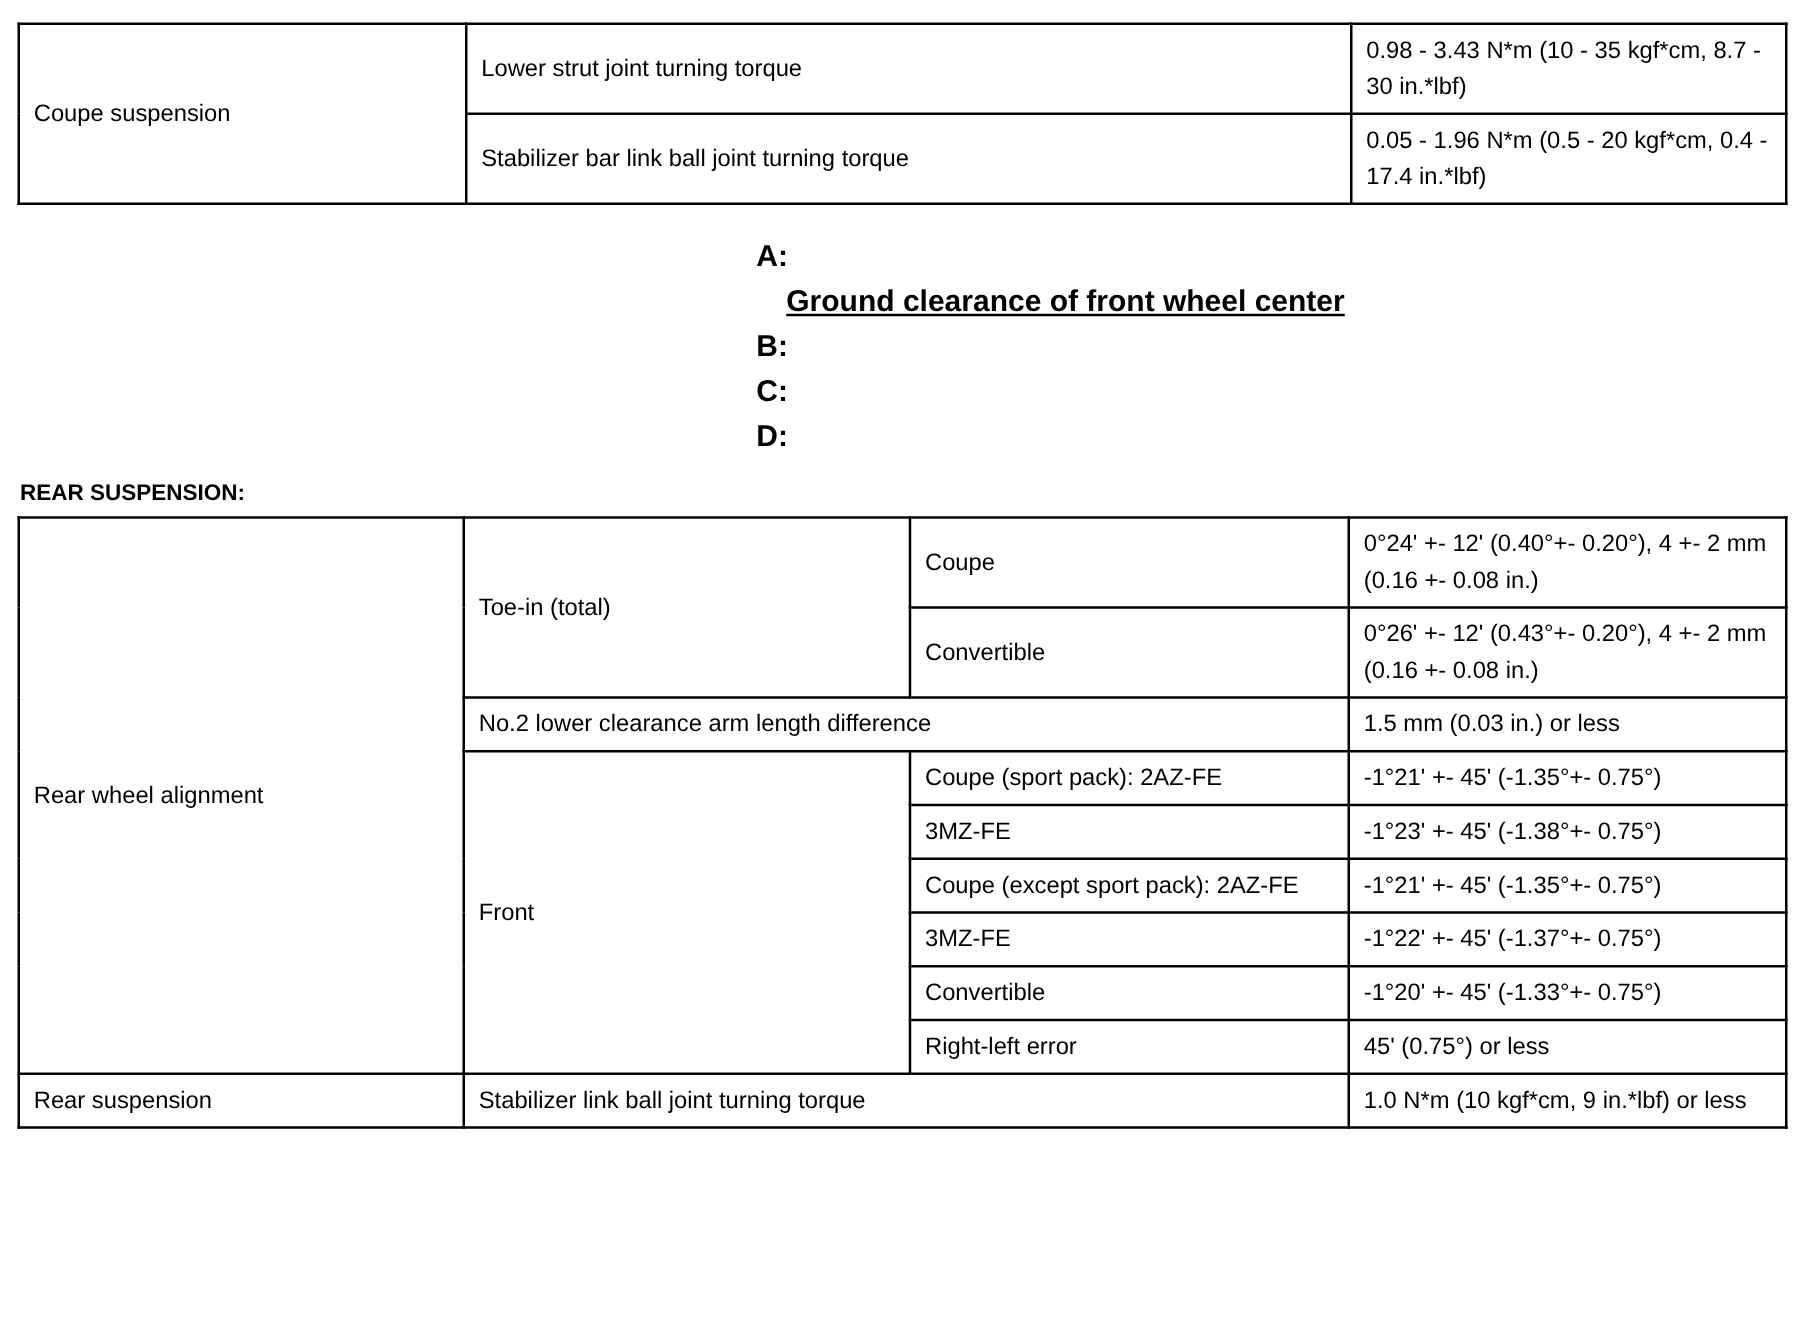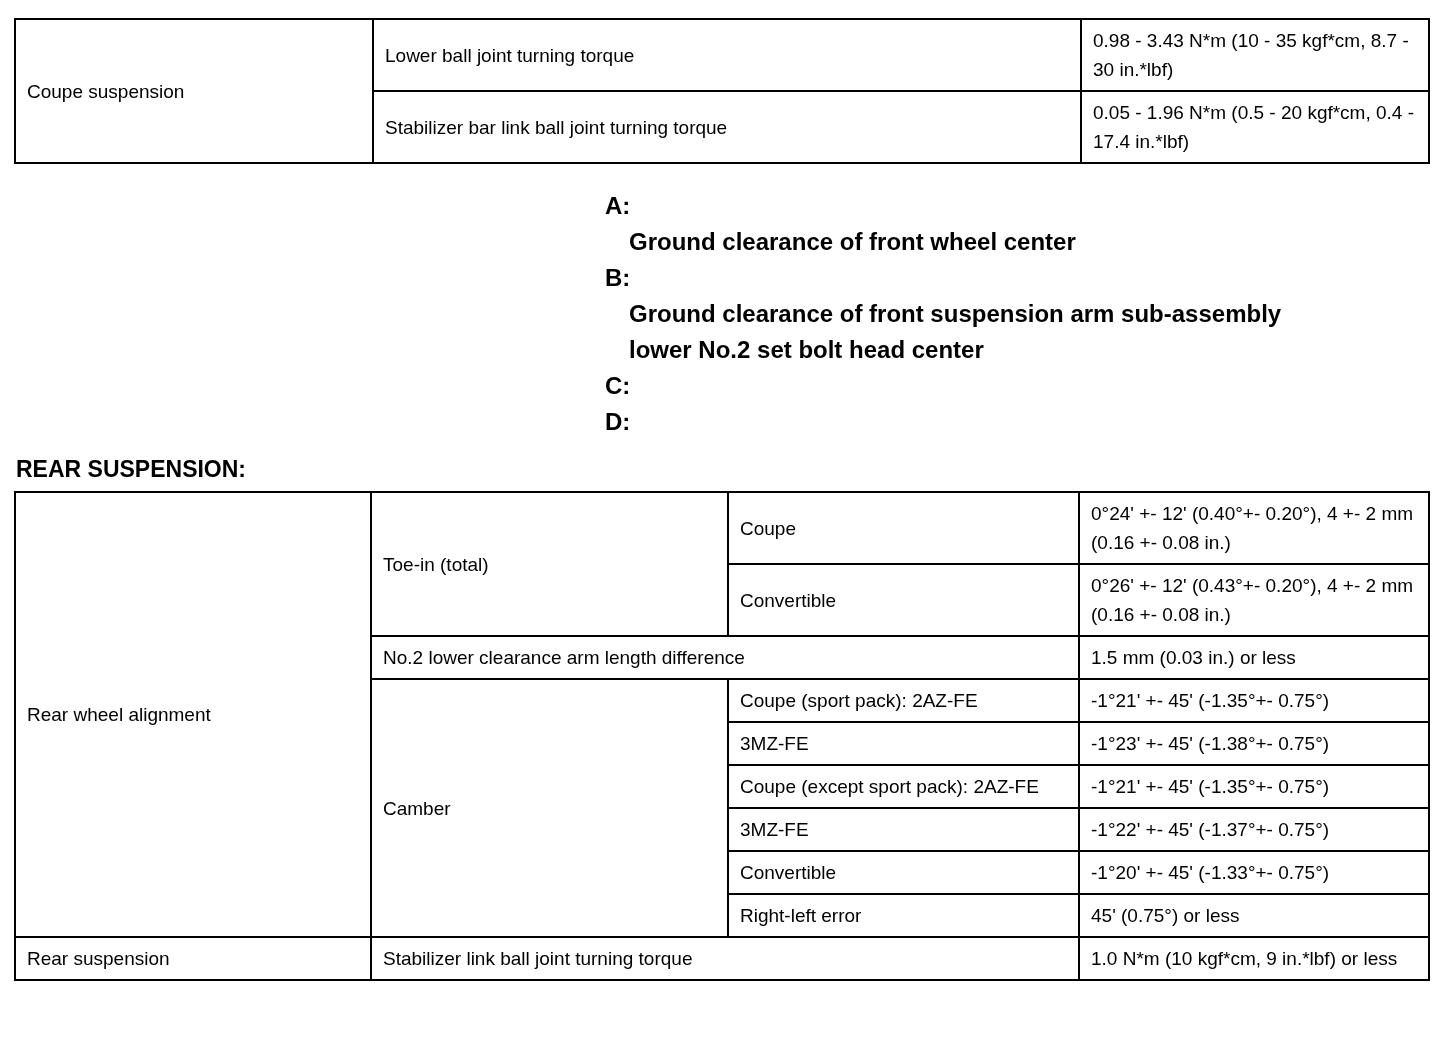--- a/index.html
+++ b/index.html
@@ -27,57 +27,56 @@
     text-align: left;
   }
 
   .definitions {
     margin: 24px 0 0 591px;
     width: 700px;
     font-weight: bold;
     font-size: 24px;
     line-height: 36px;
   }
-  .def-text { padding-left: 24px; }
+  .def-text { padding-left: 24px; text-decoration: underline; }
 
   .section-heading {
     margin: 16px 0 8px 2px;
-    font-size: 23px;
+    font-size: 18px;
     font-weight: bold;
   }
 </style>
 </head>
 <body>
 
 <div class="page">
 
   <table class="spec-table">
     <colgroup>
       <col style="width:358px">
       <col style="width:708px">
       <col style="width:348px">
     </colgroup>
     <tbody>
       <tr>
         <td rowspan="2">Coupe suspension</td>
-        <td>Lower ball joint turning torque</td>
+        <td>Lower strut joint turning torque</td>
         <td>0.98 - 3.43 N*m (10 - 35 kgf*cm, 8.7 - 30 in.*lbf)</td>
       </tr>
       <tr>
         <td>Stabilizer bar link ball joint turning torque</td>
         <td>0.05 - 1.96 N*m (0.5 - 20 kgf*cm, 0.4 - 17.4 in.*lbf)</td>
       </tr>
     </tbody>
   </table>
 
   <div class="definitions">
     <div class="def-key">A:</div>
     <div class="def-text">Ground clearance of front wheel center</div>
     <div class="def-key">B:</div>
-    <div class="def-text">Ground clearance of front suspension arm sub-assembly lower No.2 set bolt head center</div>
     <div class="def-key">C:</div>
     <div class="def-key">D:</div>
   </div>
 
   <div class="section-heading">REAR SUSPENSION:</div>
 
   <table class="spec-table">
     <colgroup>
       <col style="width:356px">
       <col style="width:357px">
@@ -93,21 +92,21 @@
       </tr>
       <tr>
         <td>Convertible</td>
         <td>0°26' +- 12' (0.43°+- 0.20°), 4 +- 2 mm (0.16 +- 0.08 in.)</td>
       </tr>
       <tr>
         <td colspan="2">No.2 lower clearance arm length difference</td>
         <td>1.5 mm (0.03 in.) or less</td>
       </tr>
       <tr>
-        <td rowspan="6">Camber</td>
+        <td rowspan="6">Front</td>
         <td>Coupe (sport pack): 2AZ-FE</td>
         <td>-1°21' +- 45' (-1.35°+- 0.75°)</td>
       </tr>
       <tr>
         <td>3MZ-FE</td>
         <td>-1°23' +- 45' (-1.38°+- 0.75°)</td>
       </tr>
       <tr>
         <td>Coupe (except sport pack): 2AZ-FE</td>
         <td>-1°21' +- 45' (-1.35°+- 0.75°)</td>

